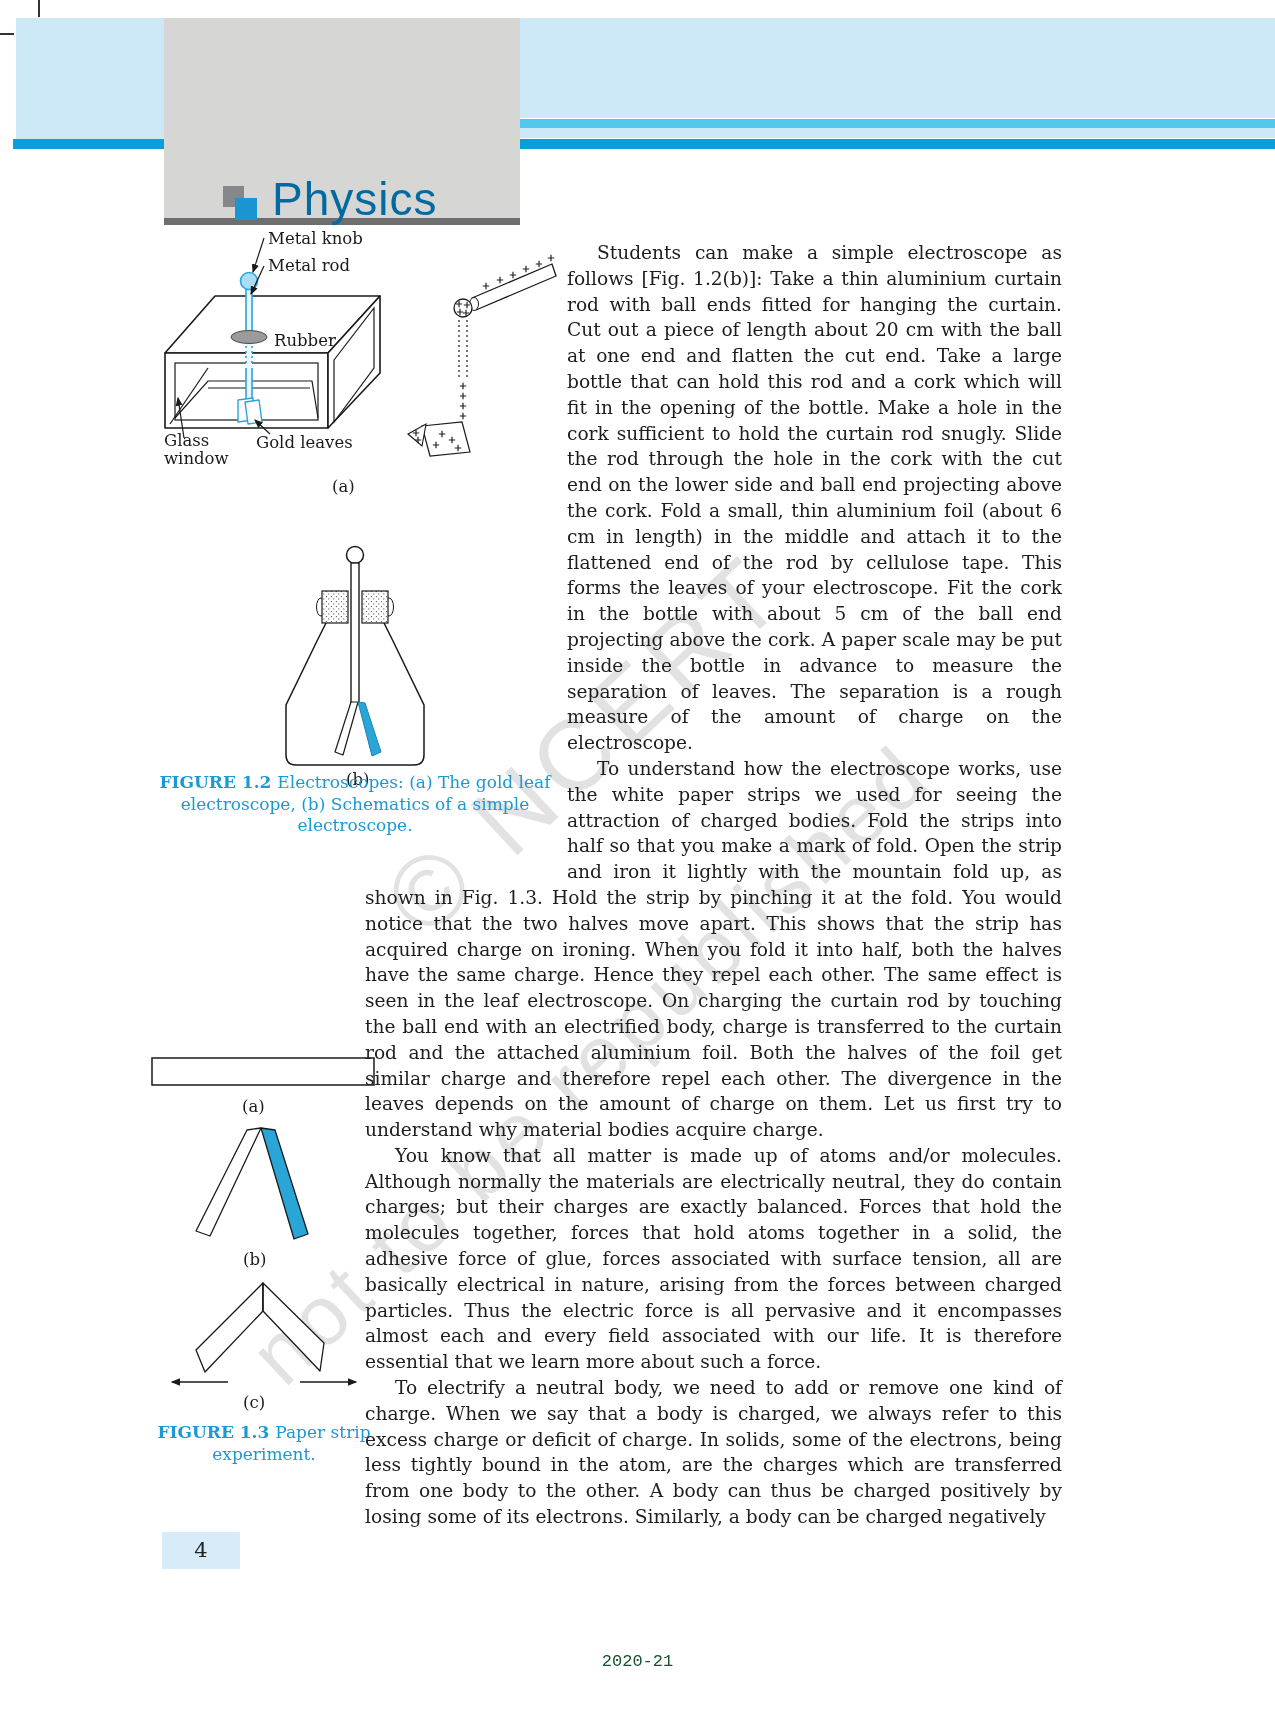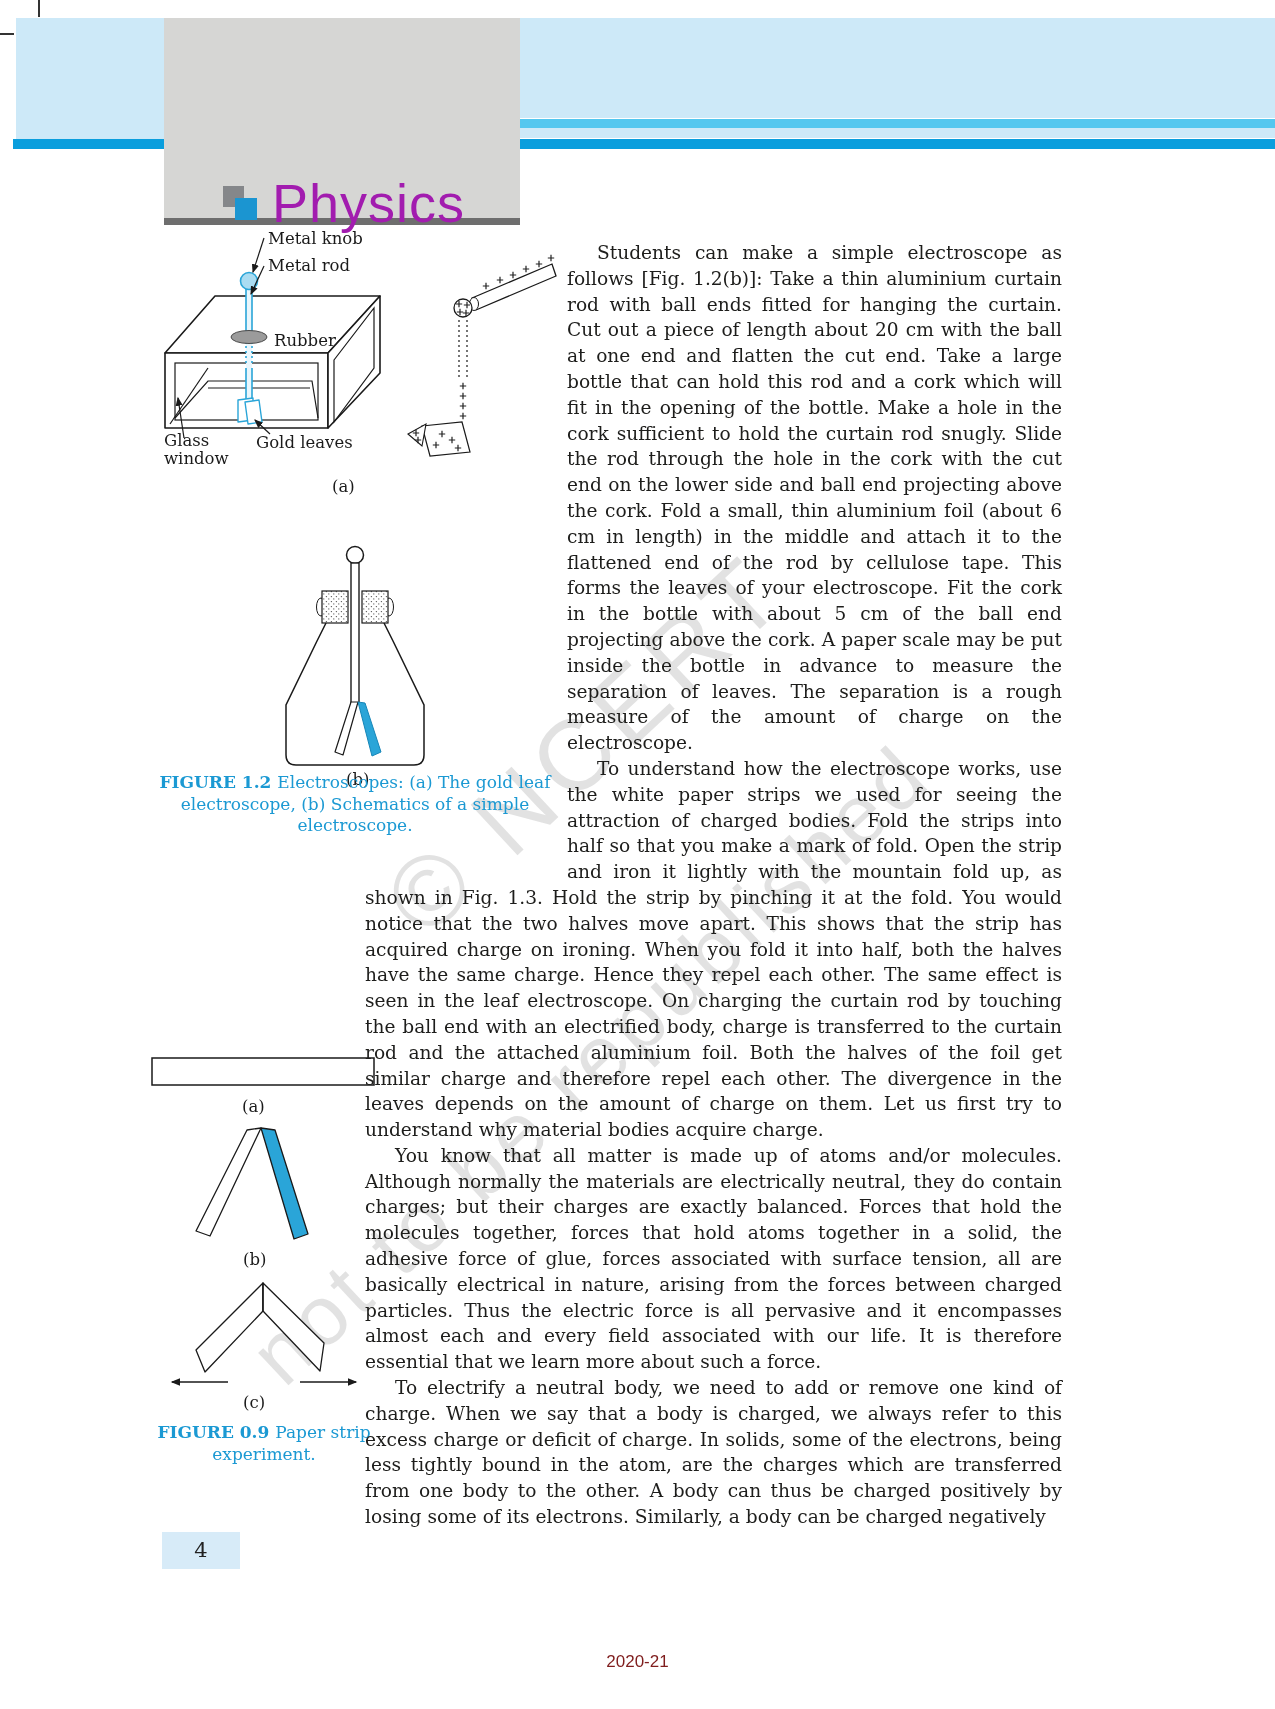--- a/index.html
+++ b/index.html
@@ -13,42 +13,42 @@
   .stripe-left-dark{position:absolute;left:13px;top:139px;width:151px;height:10px;background:#0a9edd;}
   .band-right{position:absolute;left:520px;top:18px;width:755px;height:100px;background:#cde9f8;}
   .stripe-cyan{position:absolute;left:520px;top:119px;width:755px;height:9px;background:#54c7ef;}
   .band-right2{position:absolute;left:520px;top:128px;width:755px;height:10px;background:#cde9f8;}
   .stripe-right-dark{position:absolute;left:520px;top:139px;width:755px;height:10px;background:#0a9edd;}
   .graybox{position:absolute;left:164px;top:18px;width:356px;height:200px;background:#d6d6d4;
            border-bottom:7px solid #6e6e6e;}
   .sq-gray{position:absolute;left:223px;top:186px;width:21px;height:21px;background:#85878a;z-index:3;}
   .sq-blue{position:absolute;left:235px;top:198px;width:22px;height:22px;background:#1b95d1;z-index:4;}
   .title{position:absolute;left:272px;top:176px;font-family:"Liberation Sans",sans-serif;
-         font-size:54px;line-height:1;letter-spacing:1px;color:#a21caf;z-index:4;}
+         font-size:46px;line-height:1;letter-spacing:1px;color:#0369a1;z-index:4;}
   
   .wm{position:absolute;font-family:"Liberation Sans",sans-serif;color:rgba(140,140,140,0.25);
       white-space:nowrap;z-index:1;}
   .wm1{left:585px;top:745px;font-size:100px;letter-spacing:8px;transform:translate(-50%,-50%) rotate(-43deg);}
   .wm2{left:590px;top:1065px;font-size:84px;letter-spacing:5px;transform:translate(-50%,-50%) rotate(-43deg);}
   
   .textcol{position:absolute;left:365px;top:240px;width:697px;z-index:2;
            font-size:18.6px;line-height:25.8px;text-align:justify;}
   .textcol p{margin:0;text-indent:30px;}
   .figspacer{float:left;width:202px;height:642px;}
   
   .figsvg{position:absolute;z-index:2;}
   .caption{position:absolute;z-index:2;color:#1b99d3;font-size:17px;line-height:21.5px;text-align:center;}
   .caption b{font-weight:bold;}
   .caption .rest{margin-left:0.35em;}
   svg text{font-family:"DejaVu Serif",serif;font-size:16.5px;fill:#1a1a1a;}
   
   .pagenum{position:absolute;left:162px;top:1532px;width:78px;height:37px;background:#d7ebf8;
            text-align:center;line-height:37px;font-size:21px;color:#222;z-index:2;}
   .footer{position:absolute;left:0;top:1652px;width:100%;text-align:center;z-index:2;
-          font-family:Liberation Sans, sans-serif;font-size:17px;color:#7f1d1d;}
+          font-family:Liberation Mono, monospace;font-size:17px;color:#14532d;}
 </style>
 </head>
 <body>
 
 <div class="page">
 
   <div class="crop-v"></div>
   <div class="crop-h"></div>
 
   <div class="band-left"></div>
@@ -199,21 +199,21 @@
     </g>
     <defs>
       <marker id="ah2" markerWidth="9" markerHeight="8" refX="6.5" refY="3" orient="auto">
         <path d="M0,0 L7.5,3 L0,6 Z" fill="#1a1a1a"></path>
       </marker>
     </defs>
     <text x="95" y="358">(c)</text>
   </svg>
 
   <div class="caption" style="left:148px;top:1422px;width:232px;">
-    <b>FIGURE 0.9</b><span class="rest">Paper strip experiment.</span>
+    <b>FIGURE 1.3</b><span class="rest">Paper strip experiment.</span>
   </div>
 
   <div class="textcol">
     <div class="figspacer"></div>
     <p>Students can make a simple electroscope as follows [Fig. 1.2(b)]: Take a thin aluminium curtain rod with ball ends fitted for hanging the curtain. Cut out a piece of length about 20 cm with the ball at one end and flatten the cut end. Take a large bottle that can hold this rod and a cork which will fit in the opening of the bottle. Make a hole in the cork sufficient to hold the curtain rod snugly. Slide the rod through the hole in the cork with the cut end on the lower side and ball end projecting above the cork. Fold a small, thin aluminium foil (about 6 cm in length) in the middle and attach it to the flattened end of the rod by cellulose tape. This forms the leaves of your electroscope. Fit the cork in the bottle with about 5 cm of the ball end projecting above the cork. A paper scale may be put inside the bottle in advance to measure the separation of leaves. The separation is a rough measure of the amount of charge on the electroscope.</p>
     <p>To understand how the electroscope works, use the white paper strips we used for seeing the attraction of charged bodies. Fold the strips into half so that you make a mark of fold. Open the strip and iron it lightly with the mountain fold up, as shown in Fig. 1.3. Hold the strip by pinching it at the fold. You would notice that the two halves move apart. This shows that the strip has acquired charge on ironing. When you fold it into half, both the halves have the same charge. Hence they repel each other. The same effect is seen in the leaf electroscope. On charging the curtain rod by touching the ball end with an electrified body, charge is transferred to the curtain rod and the attached aluminium foil. Both the halves of the foil get similar charge and therefore repel each other. The divergence in the leaves depends on the amount of charge on them. Let us first try to understand why material bodies acquire charge.</p>
     <p>You know that all matter is made up of atoms and/or molecules. Although normally the materials are electrically neutral, they do contain charges; but their charges are exactly balanced. Forces that hold the molecules together, forces that hold atoms together in a solid, the adhesive force of glue, forces associated with surface tension, all are basically electrical in nature, arising from the forces between charged particles. Thus the electric force is all pervasive and it encompasses almost each and every field associated with our life. It is therefore essential that we learn more about such a force.</p>
     <p>To electrify a neutral body, we need to add or remove one kind of charge. When we say that a body is charged, we always refer to this excess charge or deficit of charge. In solids, some of the electrons, being less tightly bound in the atom, are the charges which are transferred from one body to the other. A body can thus be charged positively by losing some of its electrons. Similarly, a body can be charged negatively</p>
   </div>
 

